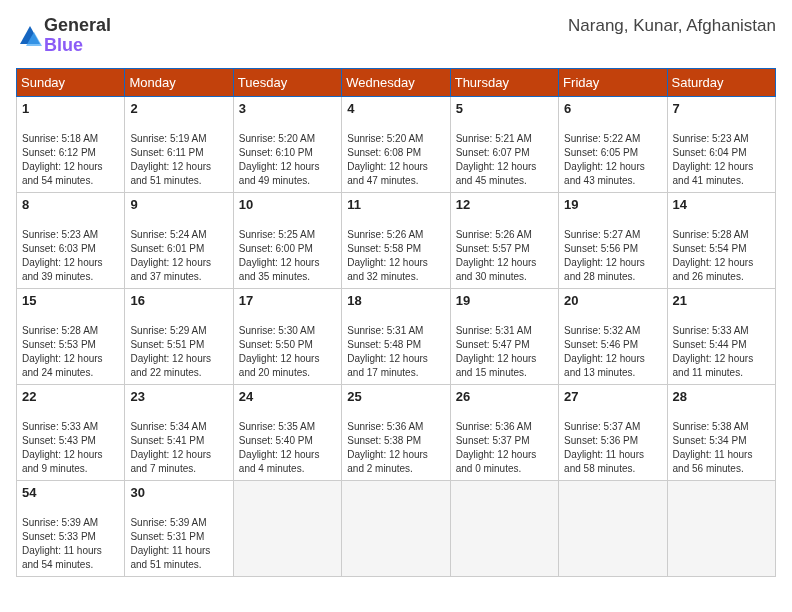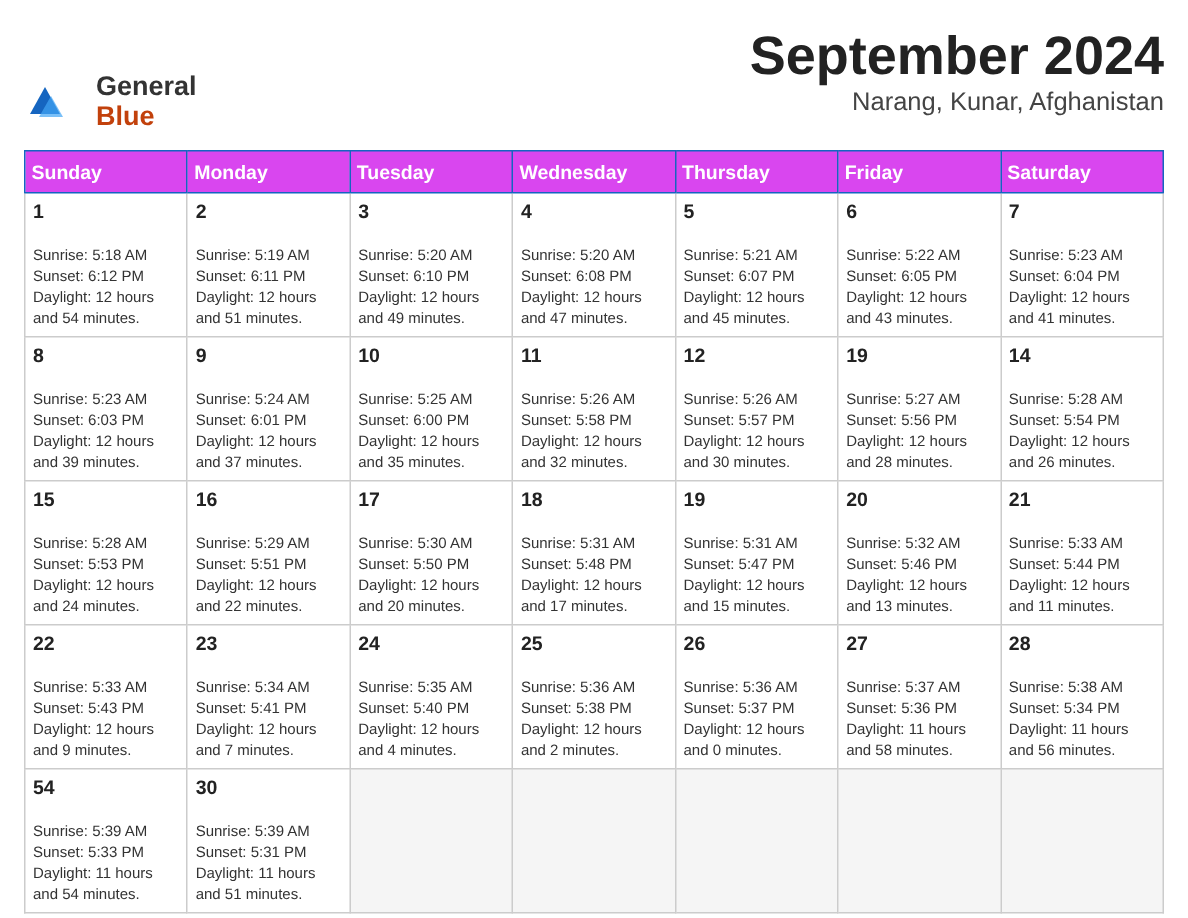--- a/index.html
+++ b/index.html
@@ -12,30 +12,29 @@
     }
     .header {
       display: flex;
       justify-content: space-between;
       align-items: flex-start;
       margin-bottom: 12px;
     }
     .logo {
       display: flex;
       align-items: center;
-      gap: 20px;
-      margin-top: 32px;
+      gap: 0;
     }
     .logo-text {
       font-size: 18px;
       font-weight: bold;
       line-height: 1.1;
     }
     .logo-general { color: #333; }
-    .logo-blue { color: #c2410c; }
+    .logo-blue { color: #8b5cf6; }
     .logo-icon {
       width: 28px;
       height: 28px;
     }
     .title-block {
       text-align: right;
     }
     .month-year {
       font-size: 36px;
       font-weight: bold;
@@ -44,24 +43,24 @@
     .location {
       font-size: 17px;
       color: #444;
     }
     table {
       width: 100%;
       border-collapse: collapse;
       table-layout: fixed;
     }
     th {
-      background: #d946ef;
+      background: #c2410c;
       color: #fff;
       font-size: 13px;
-      font-weight: bold;
+      font-weight: normal;
       padding: 6px 4px;
       text-align: left;
       border: 1px solid #1565c0;
     }
     td {
       border: 1px solid #ccc;
       vertical-align: top;
       padding: 4px 5px;
       font-size: 10.5px;
       color: #222;
@@ -92,21 +91,20 @@
     <svg class="logo-icon" viewBox="0 0 28 28">
       <polygon points="14,4 24,22 4,22" fill="#1565c0"></polygon>
       <polygon points="18,10 26,24 10,24" fill="#42a5f5" opacity="0.7"></polygon>
     </svg>
     <div class="logo-text">
       <span class="logo-general">General</span><br>
       <span class="logo-blue">Blue</span>
     </div>
   </div>
   <div class="title-block">
-    <div class="month-year">September 2024</div>
     <div class="location">Narang, Kunar, Afghanistan</div>
   </div>
 </div>
 
 <table>
   <thead>
     <tr>
     <th>Sunday</th>
         <th>Monday</th>
         <th>Tuesday</th>

